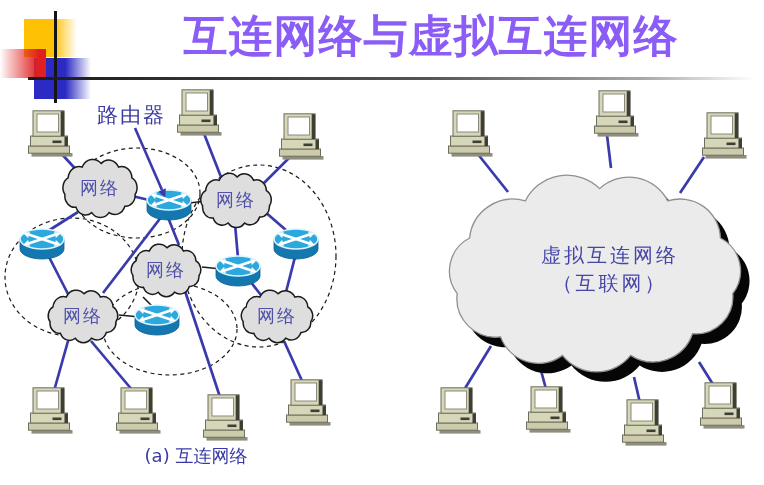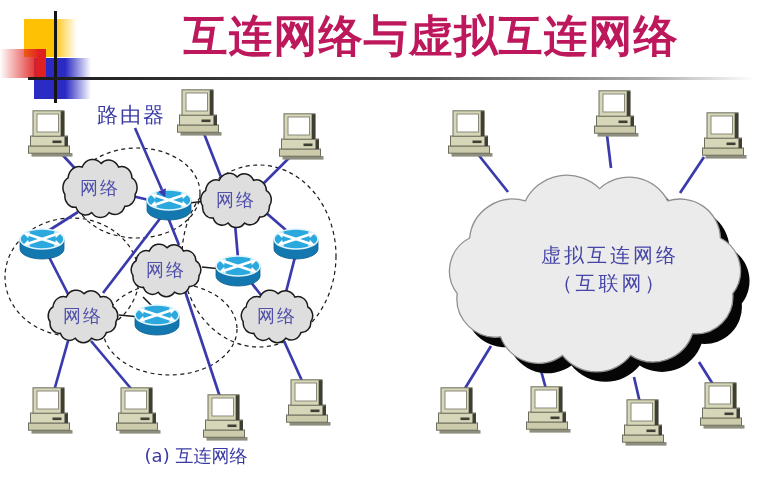--- a/index.html
+++ b/index.html
@@ -13,21 +13,21 @@
     background:linear-gradient(90deg,#FFC104 55%,rgba(255,193,4,0) 100%);}
   .sq-blue{left:34px;top:58px;width:57px;height:41px;
     background:linear-gradient(90deg,#2B2BC4 55%,rgba(43,43,196,0) 100%);}
   .sq-red{left:0;top:49px;width:46px;height:29px;
     background:linear-gradient(270deg,#E02020 15%,rgba(224,32,32,0.25) 80%,rgba(224,32,32,0) 100%);}
   .v-line{position:absolute;left:54px;top:11px;width:3px;height:92px;background:#151515;}
   .h-line{position:absolute;left:28px;top:77px;width:727px;height:3px;
     background:linear-gradient(90deg,#1a1a1a 0%,#555 55%,#aaa 85%,rgba(200,200,200,0));}
   .title{
     position:absolute;left:60px;right:10px;top:10px;text-align:center;
-    font-size:44px;line-height:52px;font-weight:bold;color:#be185d;
+    font-size:44px;line-height:52px;font-weight:bold;color:#8b5cf6;
     letter-spacing:1px;white-space:nowrap;padding-left:48px;
   }
   .caption{
     position:absolute;top:444px;width:220px;text-align:center;
     font-size:18px;color:#3A3AA5;
   }
   .caption-a{left:86px;}
   .caption-b{left:514px;}
   svg.diagram{position:absolute;left:0;top:0;}
   svg text{font-family:"DejaVu Sans",sans-serif;}

